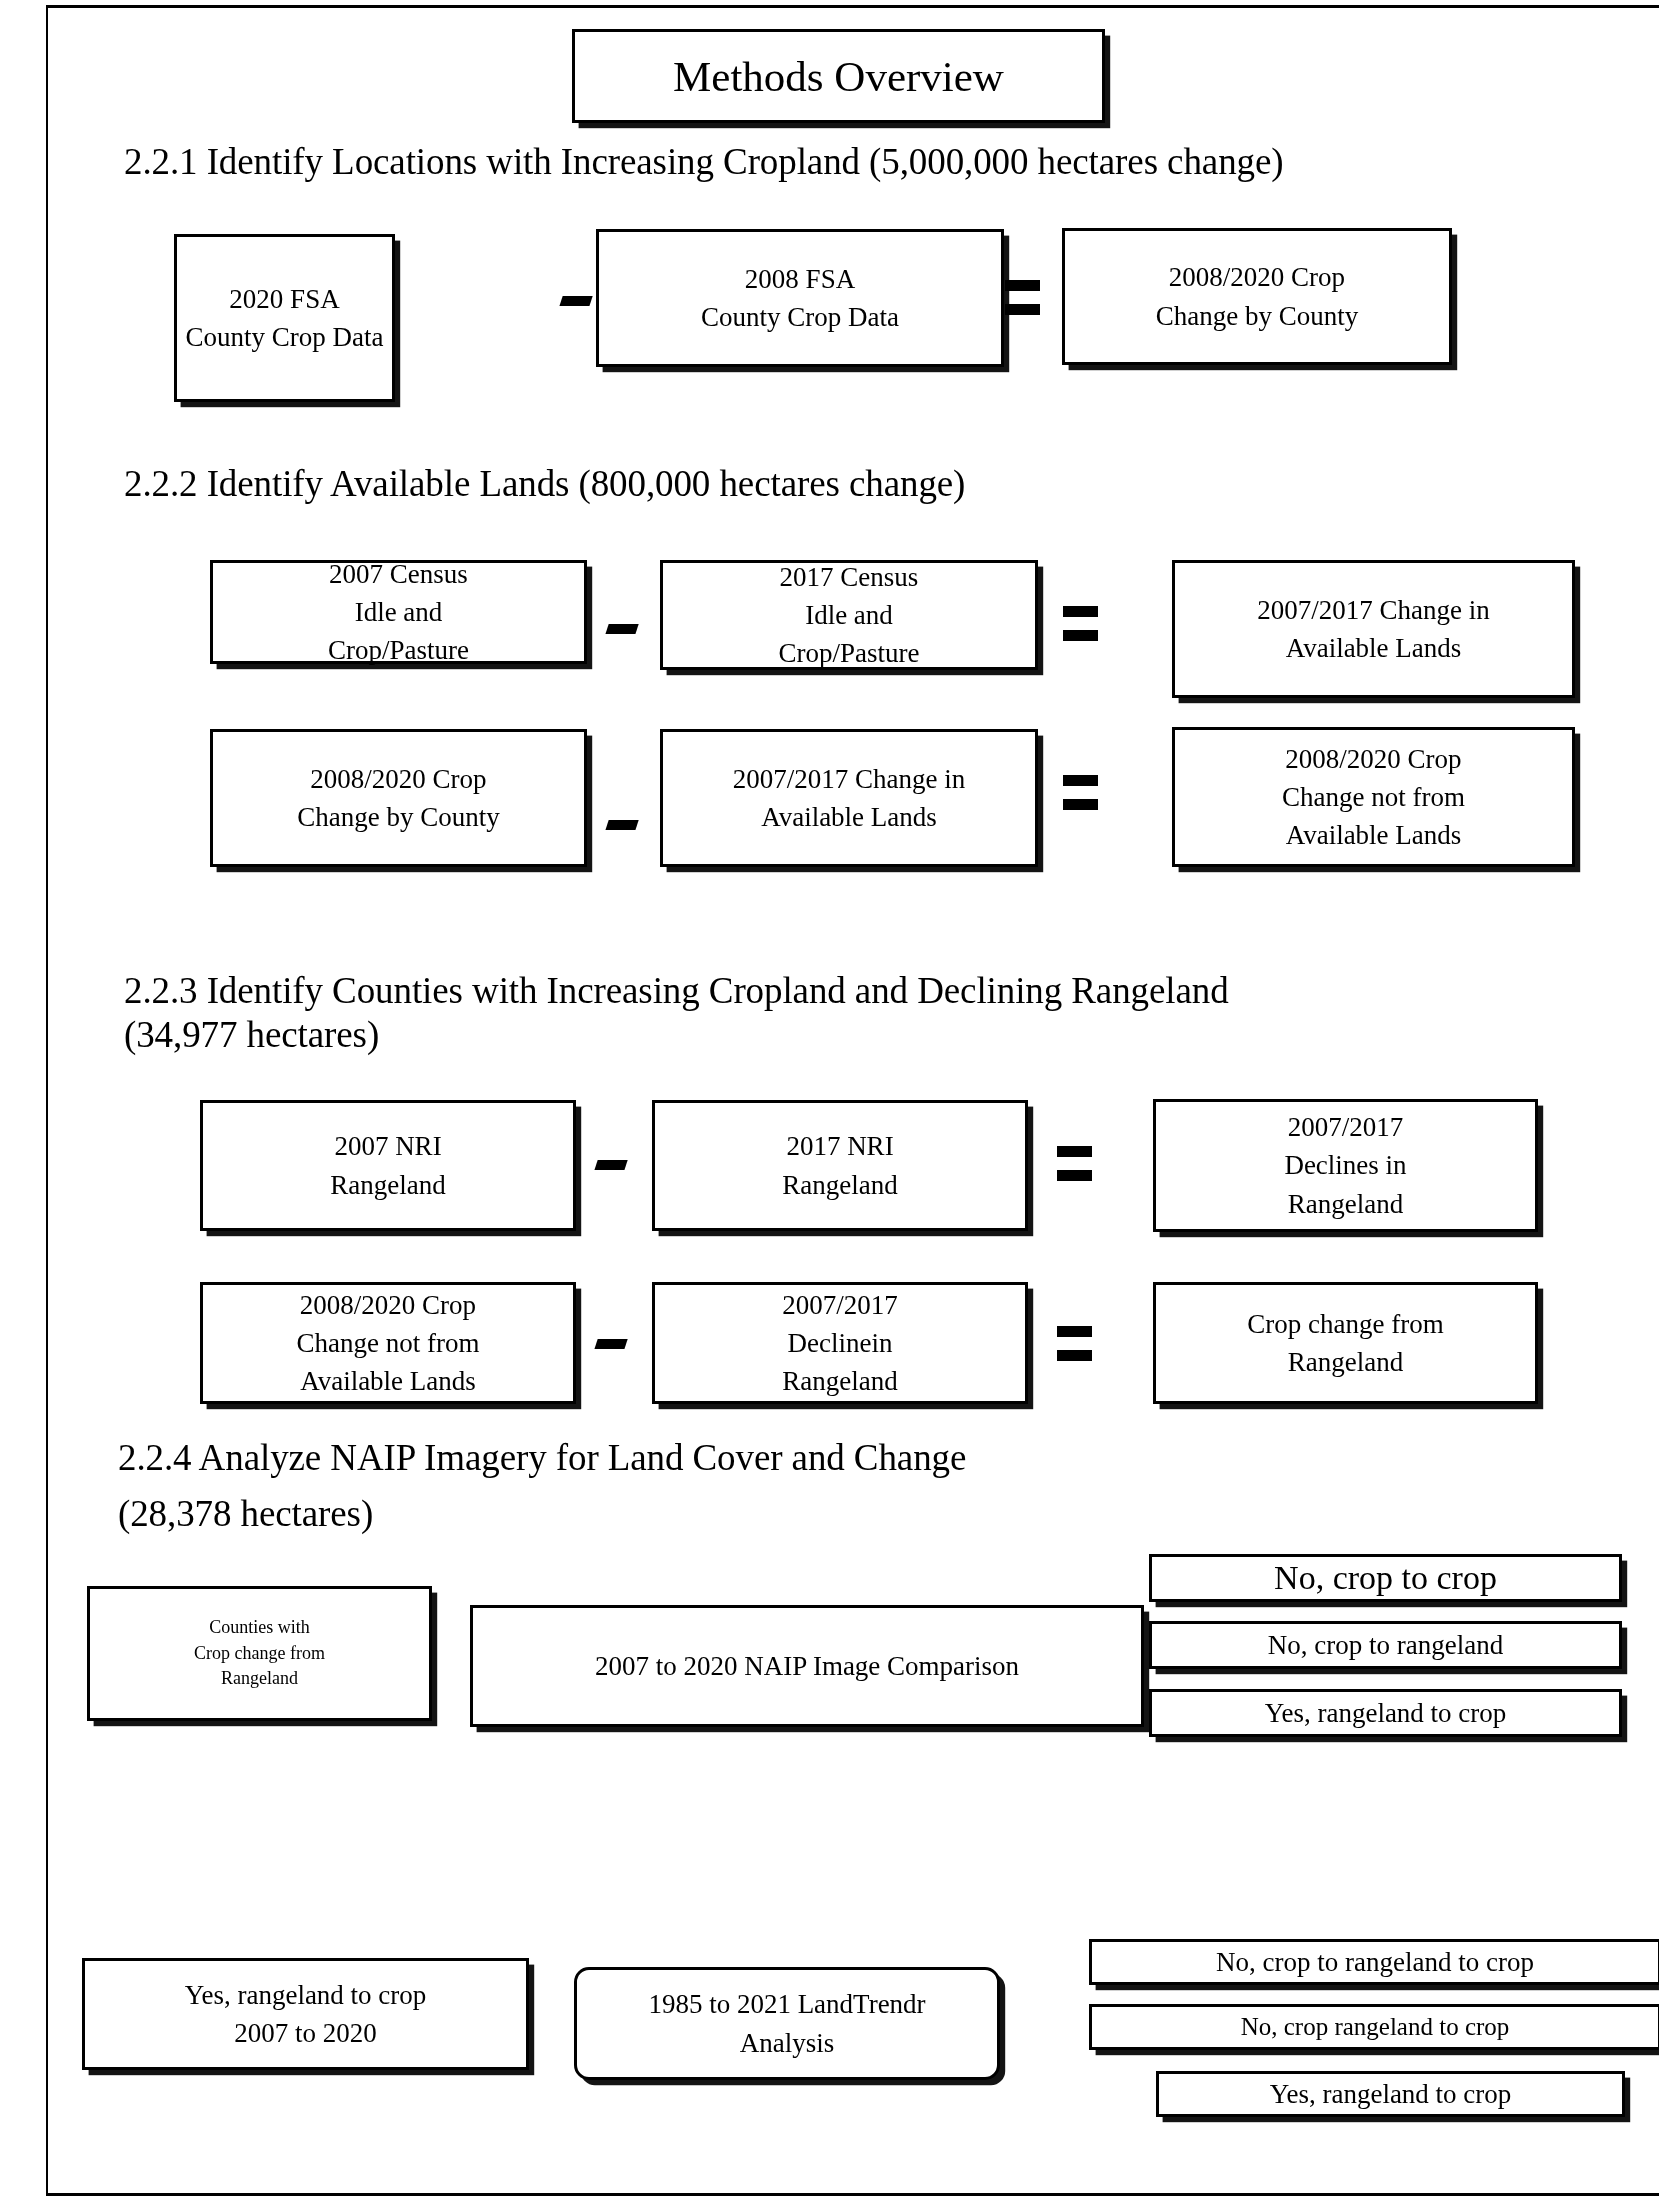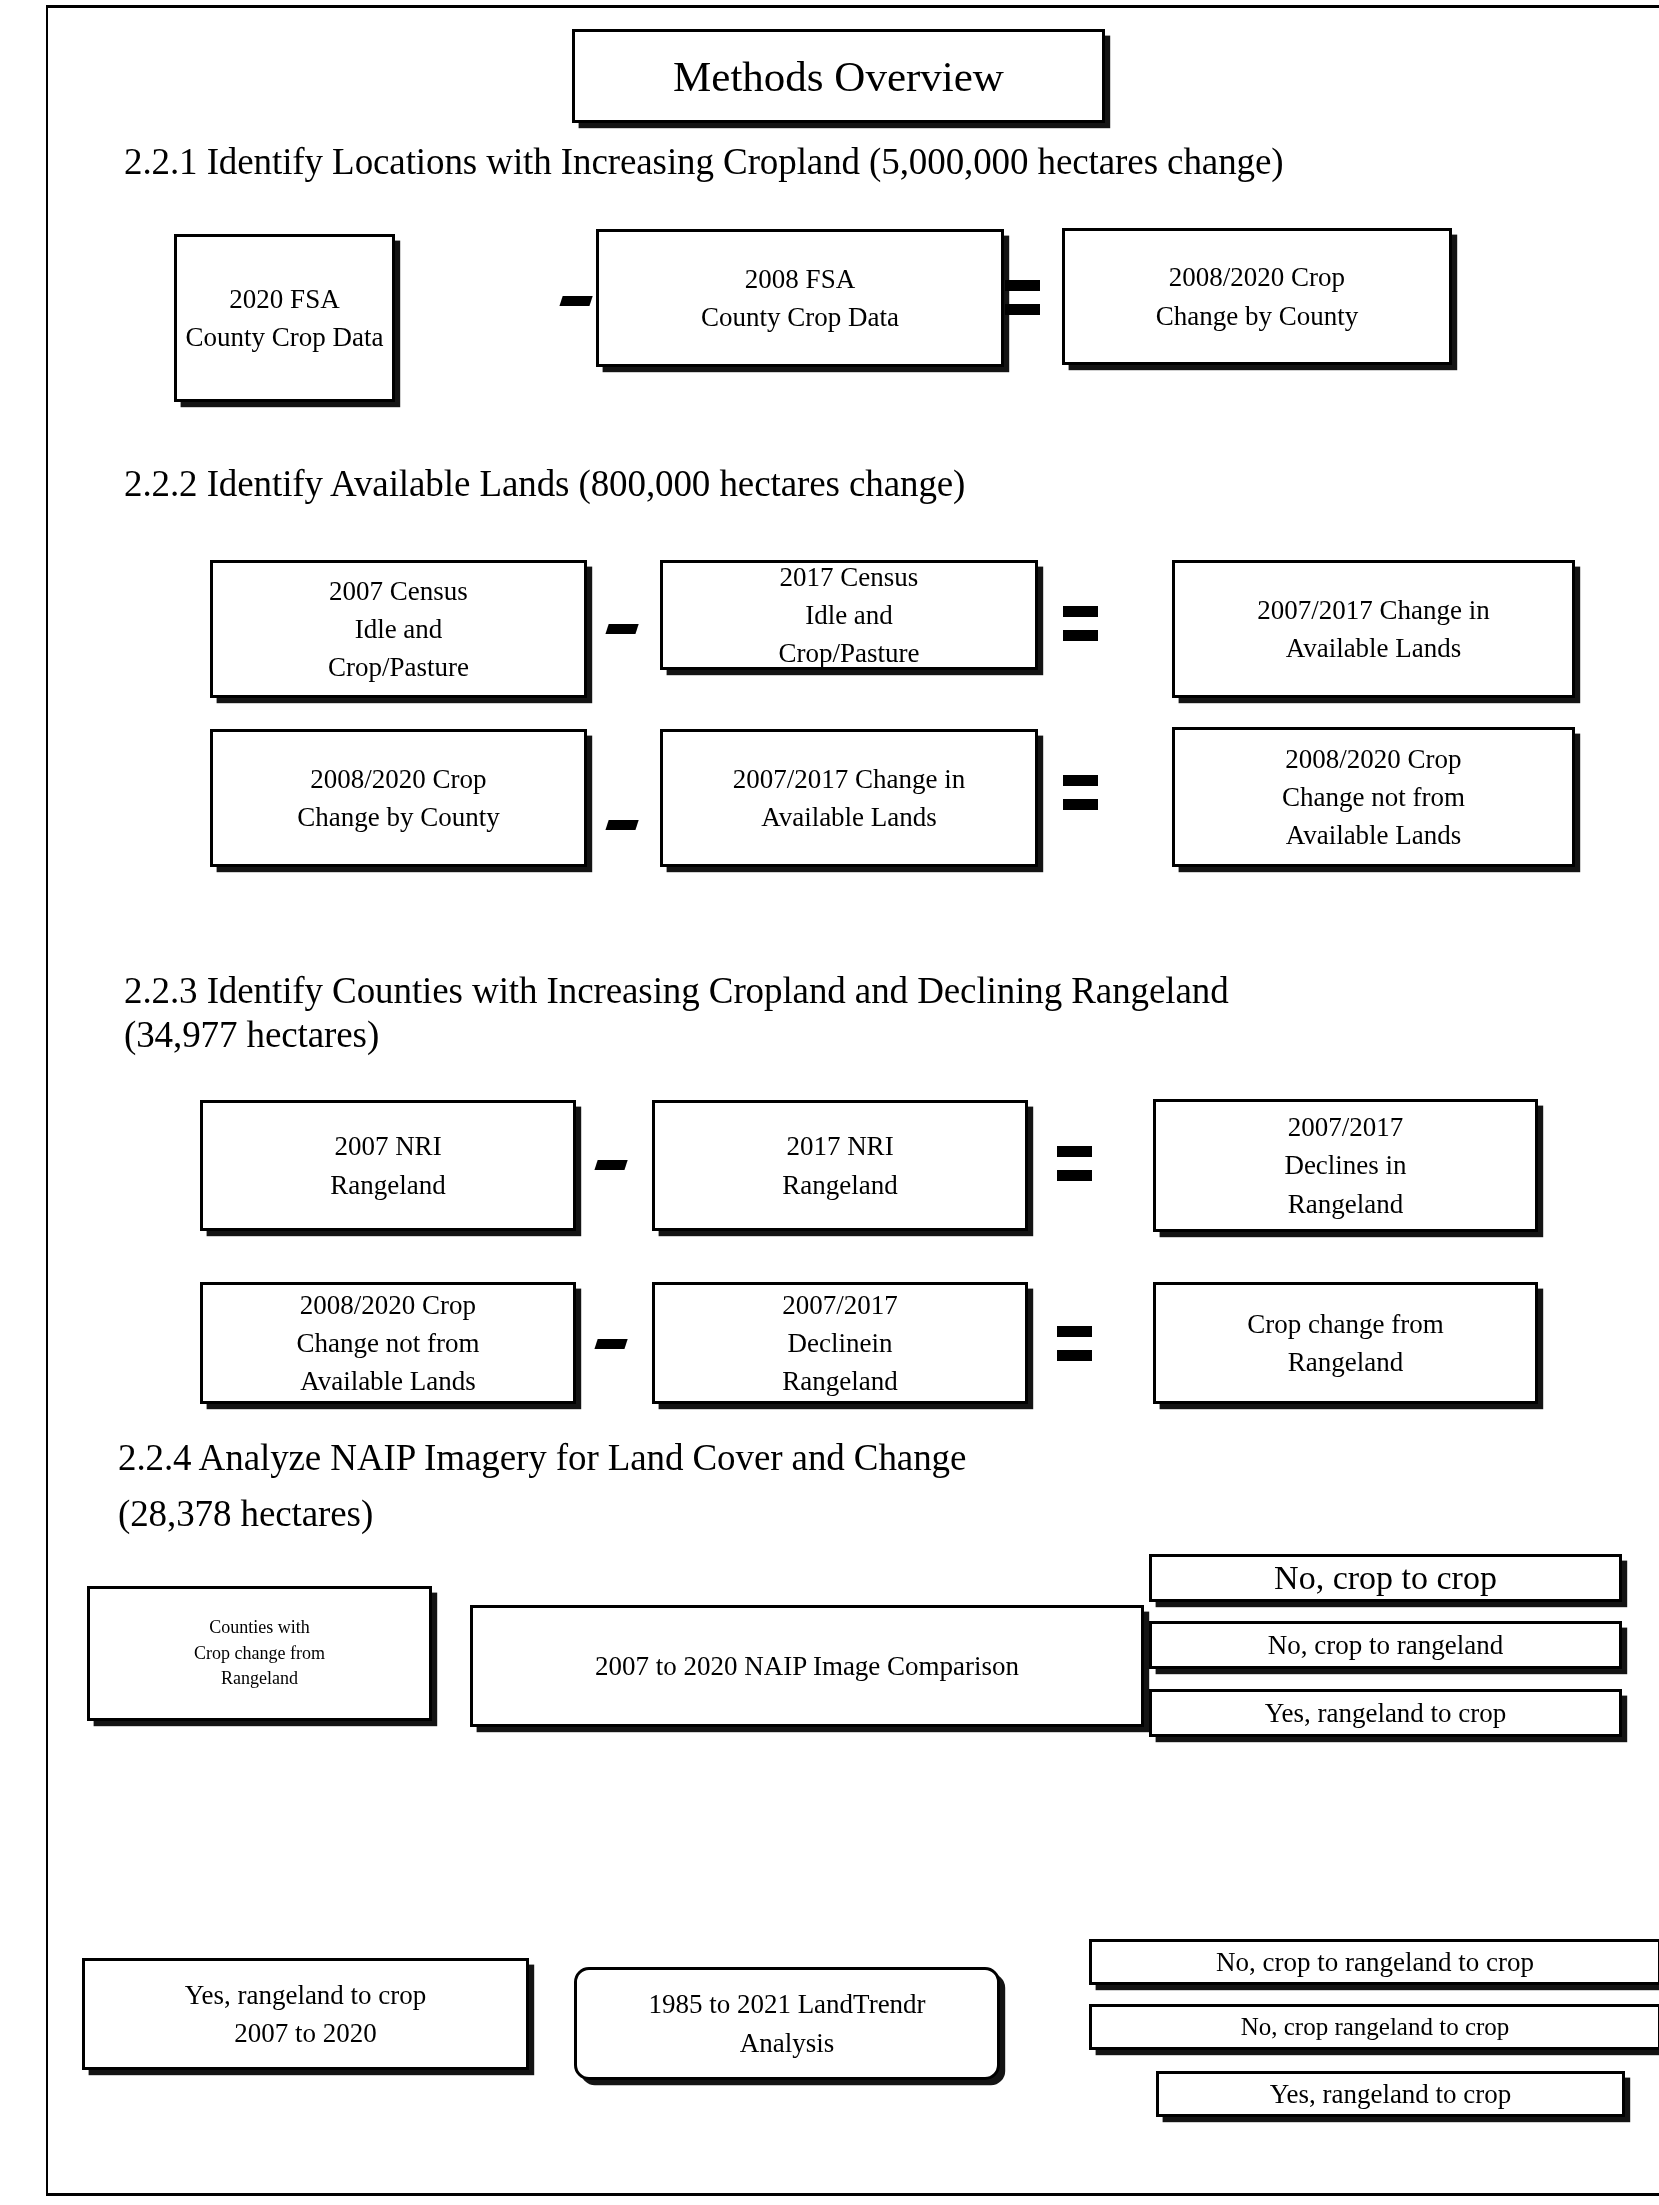--- a/index.html
+++ b/index.html
@@ -137,21 +137,21 @@
       <span></span>
     </div>
 
   <div class="fbox" style="left:1026px; top:228px; width:390px; height:137px;">
     <span class="lines">2008/2020 Crop
 Change by County</span>
   </div>
 
   <div class="heading" style="left:88px; top:462px; width:1508px;">2.2.2 Identify Available Lands (800,000 hectares change)</div>
 
-  <div class="fbox" style="left:174px; top:560px; width:377px; height:138px;">
+  <div class="fbox" style="left:174px; top:560px; width:377px; height:104px;">
     <span class="lines">2007 Census
 Idle and
 Crop/Pasture</span>
   </div>
 
   <div class="op op-minus" style="left:571px; top:624px;"></div>
 
   <div class="fbox" style="left:624px; top:560px; width:378px; height:110px;">
     <span class="lines">2017 Census
 Idle and

